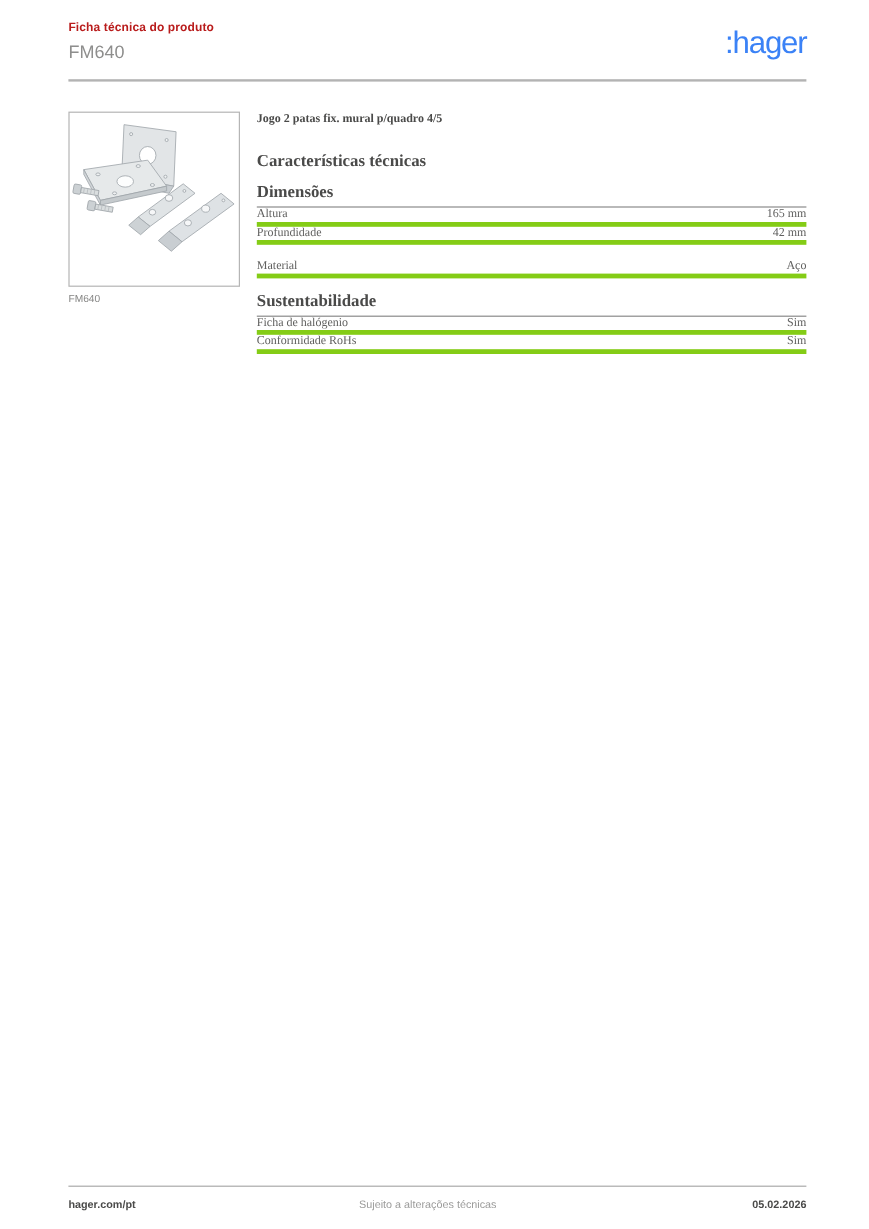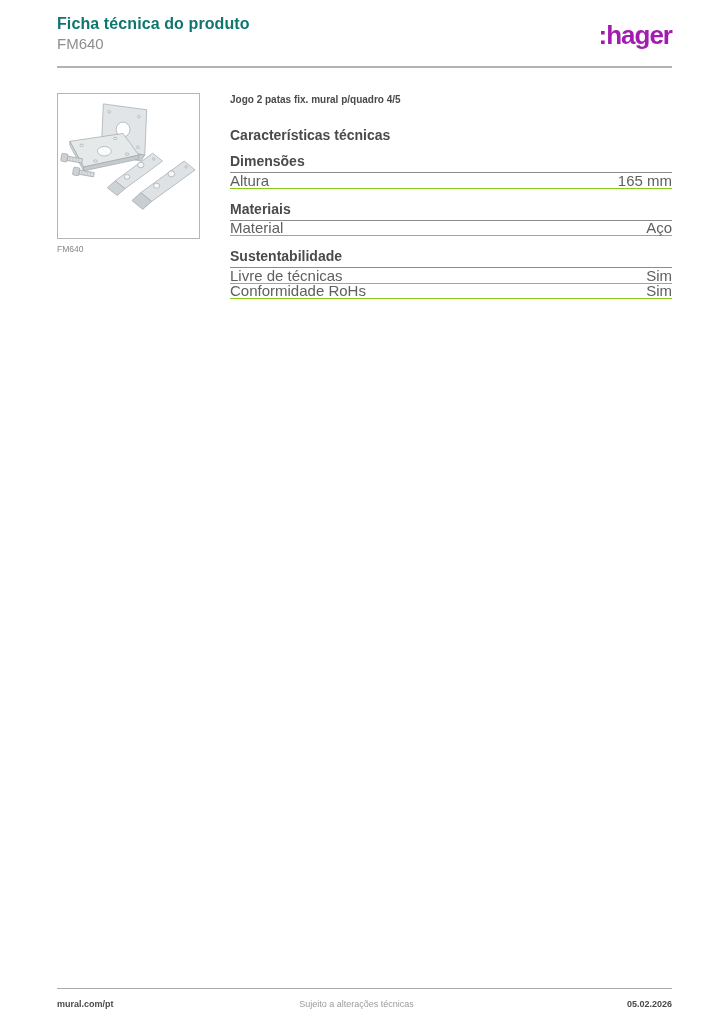--- a/index.html
+++ b/index.html
@@ -13,35 +13,35 @@
     overflow: hidden;
   }
   
   .header {
     padding: 14px 52px 0 57px;
     display: flex;
     justify-content: space-between;
     align-items: flex-start;
   }
   .header-title {
-    font-size: 16px;
-    font-weight: bold;
-    color: #0f766e;
+    font-size: 10px;
+    font-weight: bold;
+    color: #b91c1c;
     line-height: 20px;
     letter-spacing: 0.1px;
   }
   .header-subtitle {
     font-size: 15px;
     color: #8e8e8d;
     line-height: 19px;
   }
   .logo {
     font-size: 26px;
-    font-weight: bold;
-    color: #a21caf;
+    font-weight: normal;
+    color: #3b82f6;
     letter-spacing: -1px;
     line-height: 30px;
     margin-top: 6px;
   }
   .top-divider {
     height: 2px;
     background: #b3b3b3;
     margin: 13px 52px 0 57px;
   }
   
@@ -55,21 +55,21 @@
     height: 146px;
     border: 1px solid #b5b5b5;
     background: #ffffff;
   }
   .photo-frame svg { display: block; width: 100%; height: 100%; }
   .photo-caption {
     margin-top: 5px;
     font-size: 8.5px;
     color: #868685;
   }
-  .specs-col { flex: 1; margin-left: 28px; }
+  .specs-col { flex: 1; margin-left: 12px; font-family: Liberation Serif, serif; }
   .product-name {
     font-size: 10px;
     font-weight: bold;
     color: #4a4a49;
     line-height: 12px;
     margin-top: 1px;
   }
   .char-title {
     font-size: 14px;
     font-weight: bold;
@@ -83,22 +83,22 @@
     font-weight: bold;
     color: #4a4a49;
     padding-bottom: 3px;
     border-bottom: 1px solid #8b8b8b;
   }
   .spec-row {
     display: flex;
     justify-content: space-between;
     align-items: center;
     height: 15.5px;
-    border-bottom: 1px solid #84cc16;
-    font-size: 15px;
+    border-bottom: 4px solid #84cc16;
+    font-size: 10px;
     color: #60605f;
   }
   .spec-label { white-space: nowrap; }
   .spec-value { white-space: nowrap; text-align: right; }
   
   .footer-divider {
     position: absolute;
     left: 57px;
     right: 52px;
     bottom: 35px;
@@ -201,44 +201,47 @@
     <div class="specs-col">
       <div class="product-name">Jogo 2 patas fix. mural p/quadro 4/5</div>
       <div class="char-title">Características técnicas</div>
 
       <div class="section">
         <div class="section-title">Dimensões</div>
         <div class="spec-row">
           <span class="spec-label">Altura</span>
           <span class="spec-value">165 mm</span>
         </div>
+        <div class="spec-row">
+          <span class="spec-label">Profundidade</span>
+          <span class="spec-value">42 mm</span>
+        </div>
       </div>
 
       <div class="section">
-        <div class="section-title">Materiais</div>
         <div class="spec-row">
           <span class="spec-label">Material</span>
           <span class="spec-value">Aço</span>
         </div>
       </div>
 
       <div class="section">
         <div class="section-title">Sustentabilidade</div>
         <div class="spec-row">
-          <span class="spec-label">Livre de técnicas</span>
+          <span class="spec-label">Ficha de halógenio</span>
           <span class="spec-value">Sim</span>
         </div>
         <div class="spec-row">
           <span class="spec-label">Conformidade RoHs</span>
           <span class="spec-value">Sim</span>
         </div>
       </div>
     </div>
   </div>
 
   <div class="footer-divider"></div>
   <div class="footer">
-    <span class="footer-left">mural.com/pt</span>
+    <span class="footer-left">hager.com/pt</span>
     <span class="footer-center">Sujeito a alterações técnicas</span>
     <span class="footer-right">05.02.2026</span>
   </div>
 
 </div>
 
 </body></html>

